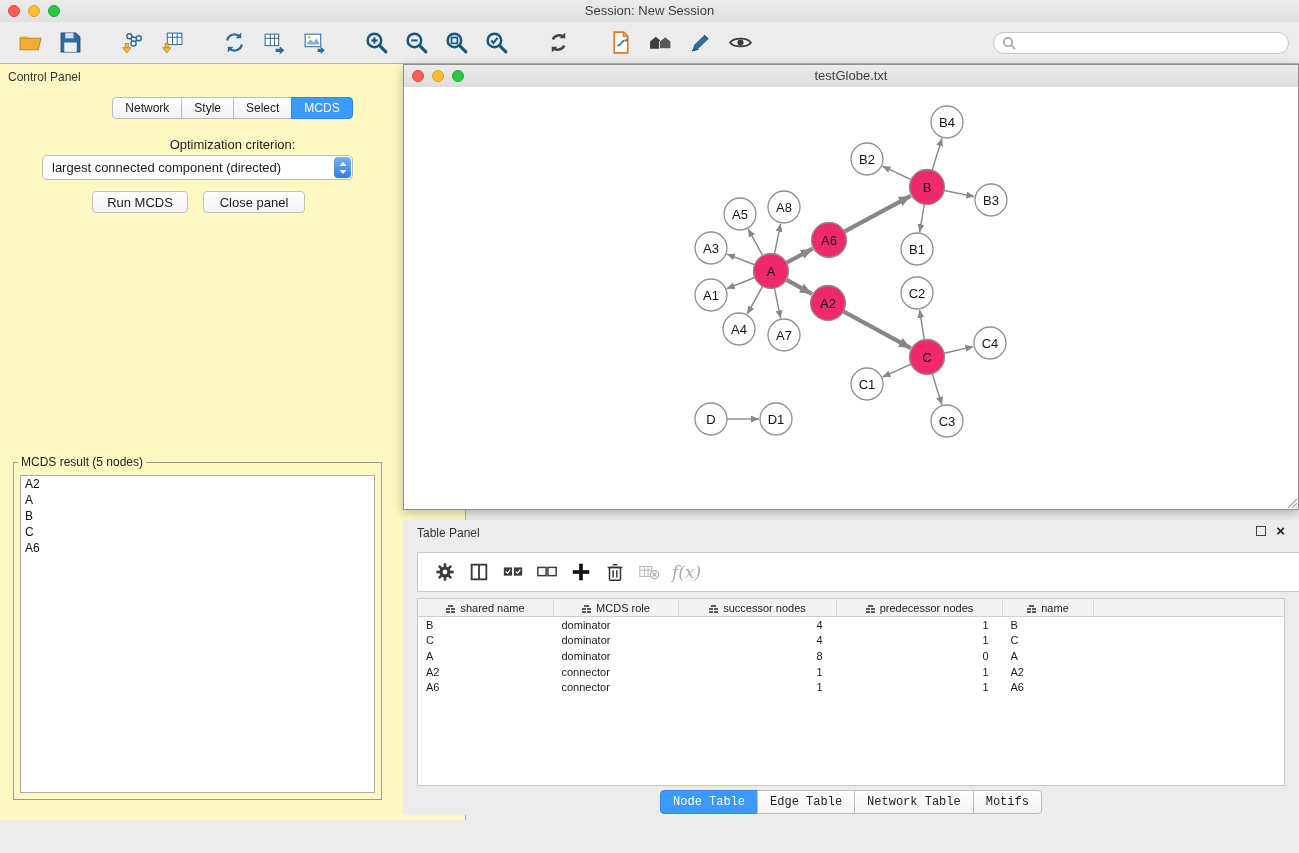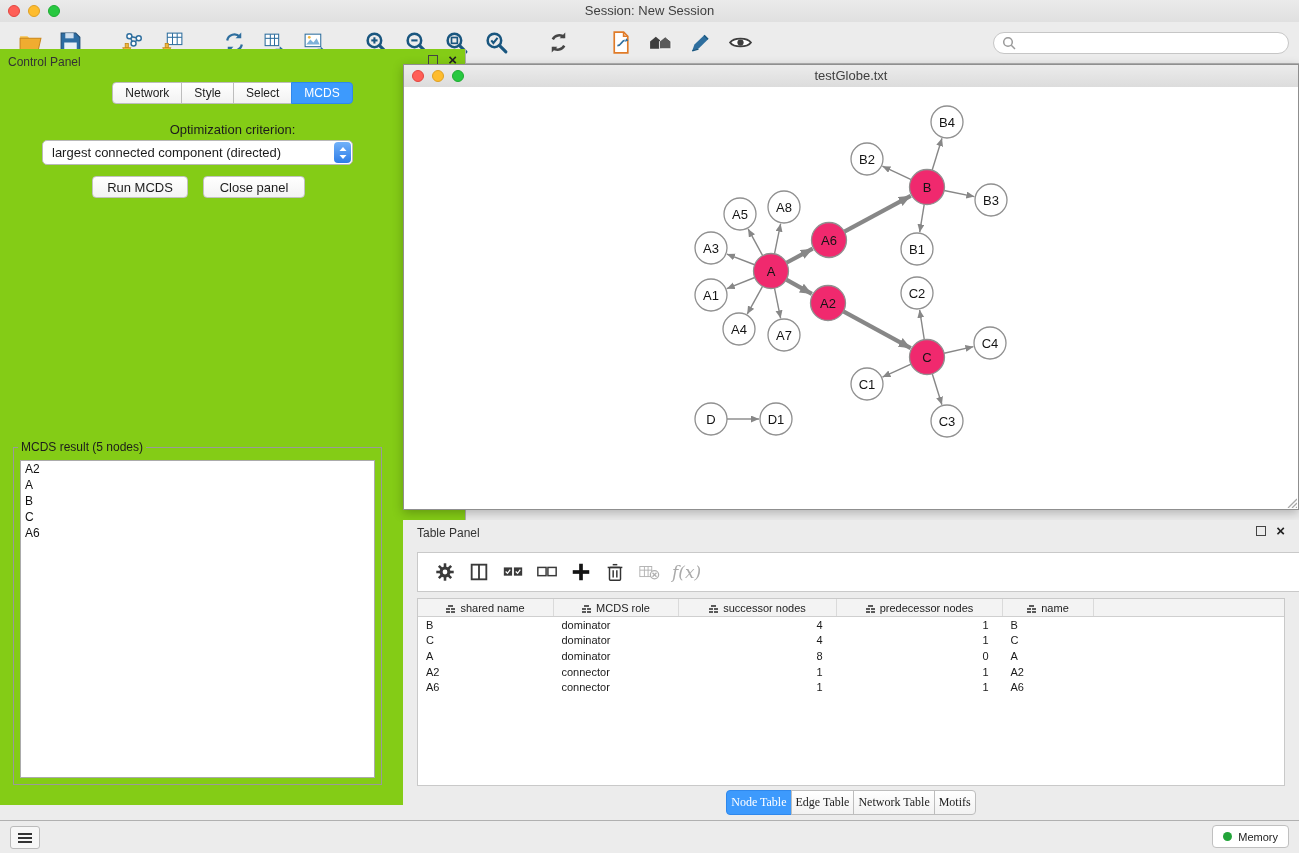--- a/index.html
+++ b/index.html
@@ -23,21 +23,21 @@
   .tgroup{display:flex;align-items:center;margin-right:22px;}
   .ticon{width:40px;height:32px;border:none;background:transparent;display:flex;
     align-items:center;justify-content:center;padding:0;cursor:default;}
   .ticon svg{width:25px;height:25px;}
   .searchbox{margin-left:auto;width:296px;height:22px;background:#fff;border:1px solid #c6c6c6;
     border-radius:12px;display:flex;align-items:center;padding:0 8px;box-sizing:border-box;}
   .searchbox input{border:none;outline:none;flex:1;font-size:12px;background:transparent;
     font-family:"Liberation Sans","DejaVu Sans",sans-serif;}
 
   
-  .control-panel{position:absolute;left:0;top:49px;width:466px;height:756px;background:#84cc16;
+  .control-panel{position:absolute;left:0;top:64px;width:466px;height:756px;background:#fef9c3;
     border-right:1px solid #aeaeae;box-sizing:border-box;}
   .panel-head{position:relative;height:26px;}
   .panel-head .ptitle{position:absolute;left:8px;top:6px;font-size:12px;color:#333;}
   .win-btns{position:absolute;right:8px;top:5px;display:flex;gap:10px;align-items:center;}
   .float-ic{width:8px;height:8px;border:1.5px solid #444;display:inline-block;}
   .close-ic{font-size:15px;font-weight:700;color:#222;line-height:12px;}
 
   .cp-tabs{position:absolute;left:0;top:33px;width:100%;display:flex;justify-content:center;}
   .cp-tab{font-size:12px;padding:3px 12px;background:linear-gradient(#fff,#f2f2f2);
     border:1px solid #bdbdbd;margin-left:-1px;color:#222;cursor:default;
@@ -101,23 +101,23 @@
   .dtable th:nth-child(5){width:86px;margin-top:48px;}  .dtable th:nth-child(6){width:auto;}
   .sort-ic{display:inline-block;width:9px;height:8px;margin-right:5px;vertical-align:-1px;
     background:
       linear-gradient(#5a5a5a,#5a5a5a) 2px 0/5px 2px no-repeat,
       linear-gradient(#5a5a5a,#5a5a5a) 0 3px/4px 2px no-repeat,
       linear-gradient(#5a5a5a,#5a5a5a) 5px 3px/4px 2px no-repeat,
       linear-gradient(#5a5a5a,#5a5a5a) 0 6px/4px 2px no-repeat,
       linear-gradient(#5a5a5a,#5a5a5a) 5px 6px/4px 2px no-repeat;}
 
   .tp-tabs{position:absolute;left:0;top:270px;width:100%;display:flex;justify-content:center;}
-  .tp-tab{font-size:12px;padding:4px 4px;background:linear-gradient(#fff,#f2f2f2);
+  .tp-tab{font-size:12px;padding:4px 12px;background:linear-gradient(#fff,#f2f2f2);
     border:1px solid #bdbdbd;margin-left:-1px;color:#222;cursor:default;
-    font-family:Liberation Serif, serif;}
+    font-family:Liberation Mono, monospace;}
   .tp-tab:first-child{border-radius:4px 0 0 4px;margin-left:0;}
   .tp-tab:last-child{border-radius:0 4px 4px 0;}
   .tp-tab.active{background:#3d9afd;border-color:#2f88ec;color:#fff;}
 
   
   .statusbar{position:absolute;left:0;top:820px;width:100%;height:33px;background:#ececec;
     border-top:1px solid #b0b0b0;box-sizing:border-box;}
   .list-btn{position:absolute;left:10px;top:5px;width:28px;height:21px;background:#f7f7f7;
     border:1px solid #bbb;border-radius:3px;display:flex;align-items:center;justify-content:center;}
   .memory-btn{position:absolute;right:10px;top:4px;height:21px;background:#fff;border:1px solid #c0c0c0;
@@ -595,29 +595,14 @@
     </div>
 
     <div class="tp-tabs">
       <button class="tp-tab active">Node Table</button>
       <button class="tp-tab">Edge Table</button>
       <button class="tp-tab">Network Table</button>
       <button class="tp-tab">Motifs</button>
     </div>
   </div>
 
-  <div class="statusbar">
-    <span class="list-btn">
-      <svg width="14" height="12" viewBox="0 0 14 12">
-          <g fill="#333">
-            <rect x="0" y="1" width="14" height="2"></rect>
-            <rect x="0" y="5" width="14" height="2"></rect>
-            <rect x="0" y="9" width="14" height="2"></rect>
-          </g>
-        </svg>
-    </span>
-    <span class="memory-btn">
-      <span class="mem-dot"></span>
-      <span>Memory</span>
-    </span>
-  </div>
 
 </div>
 
 </body></html>

